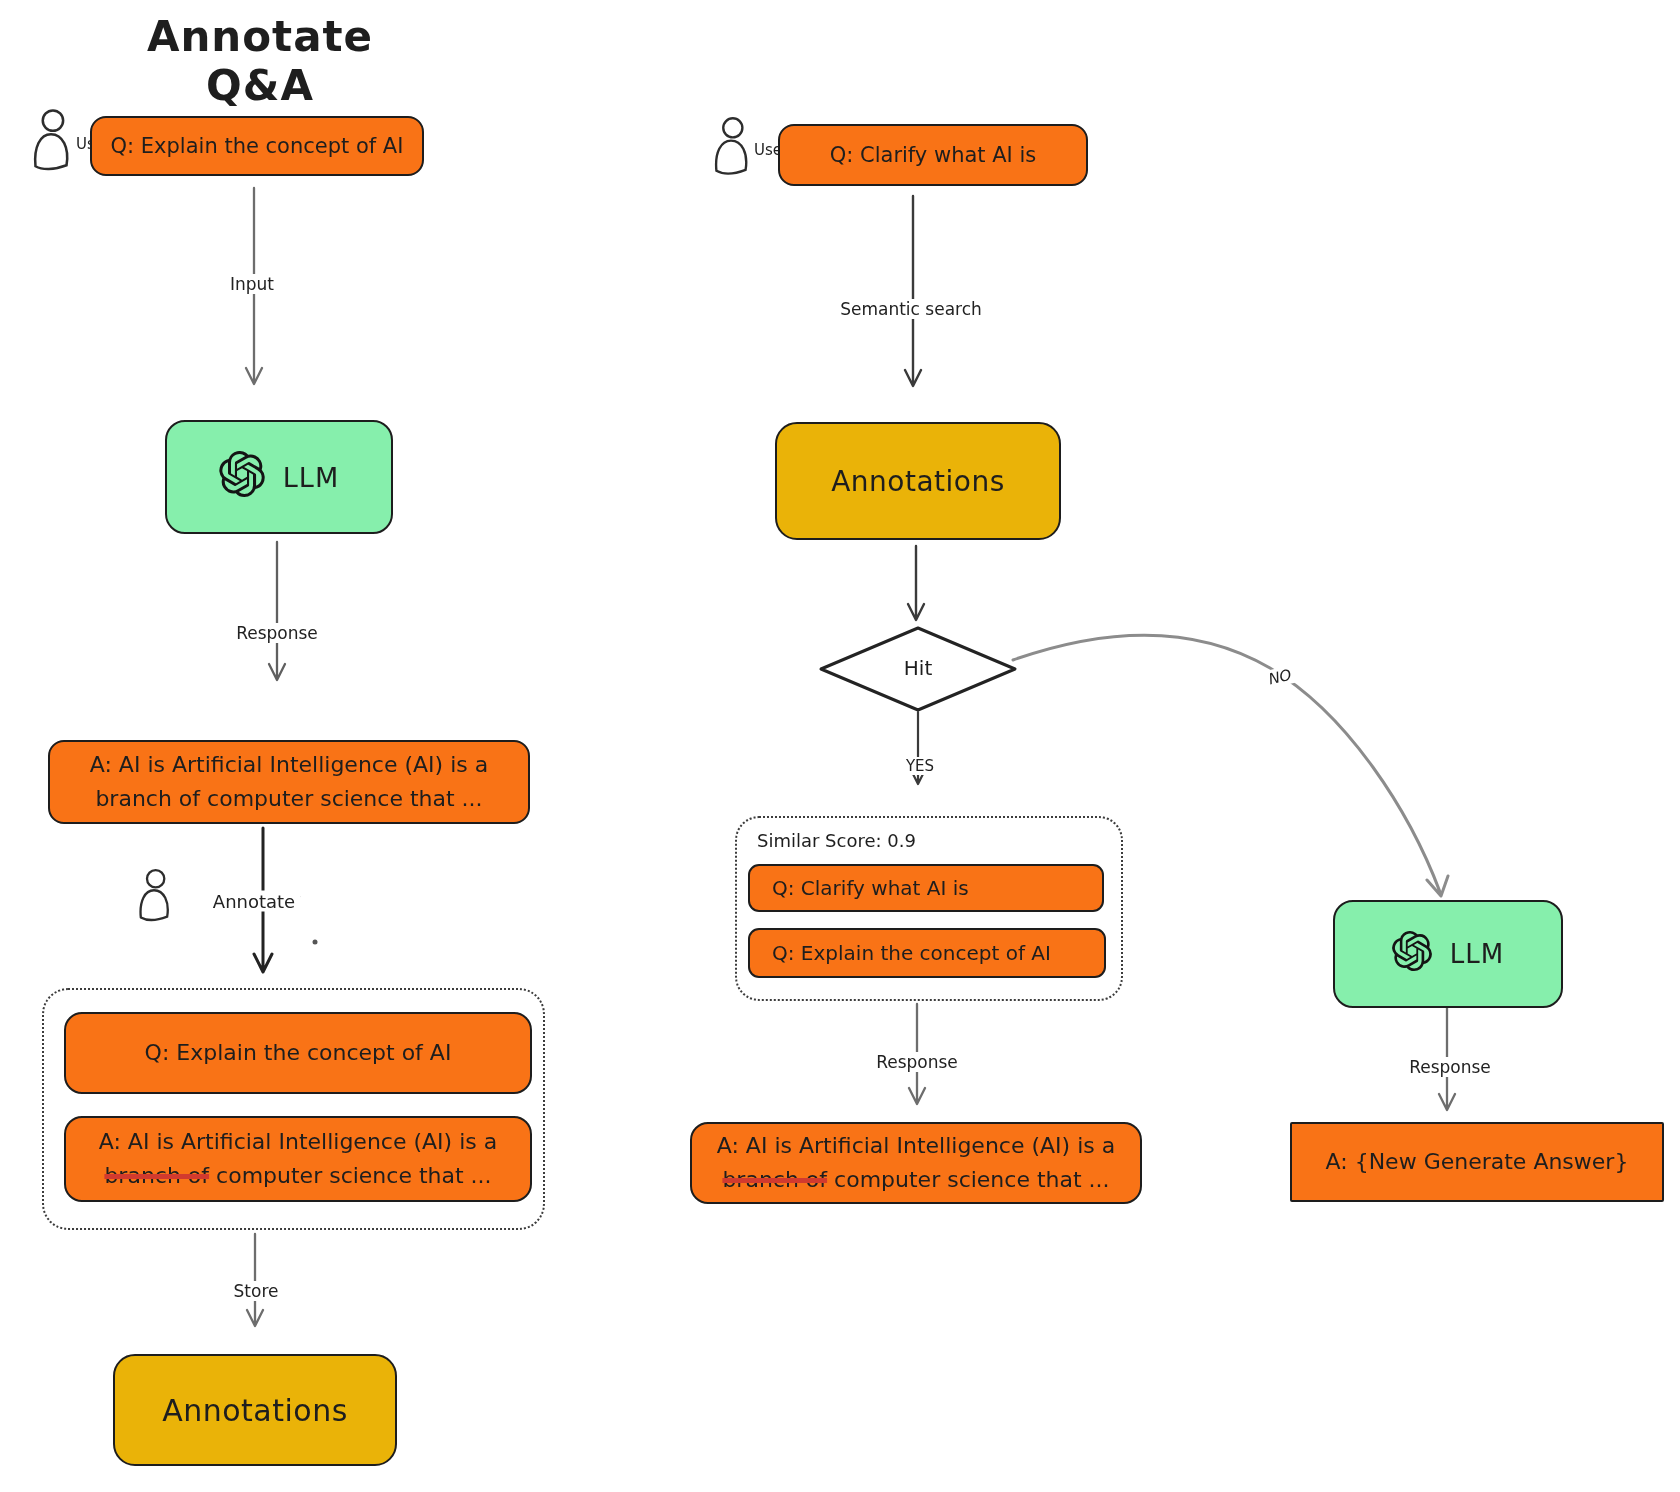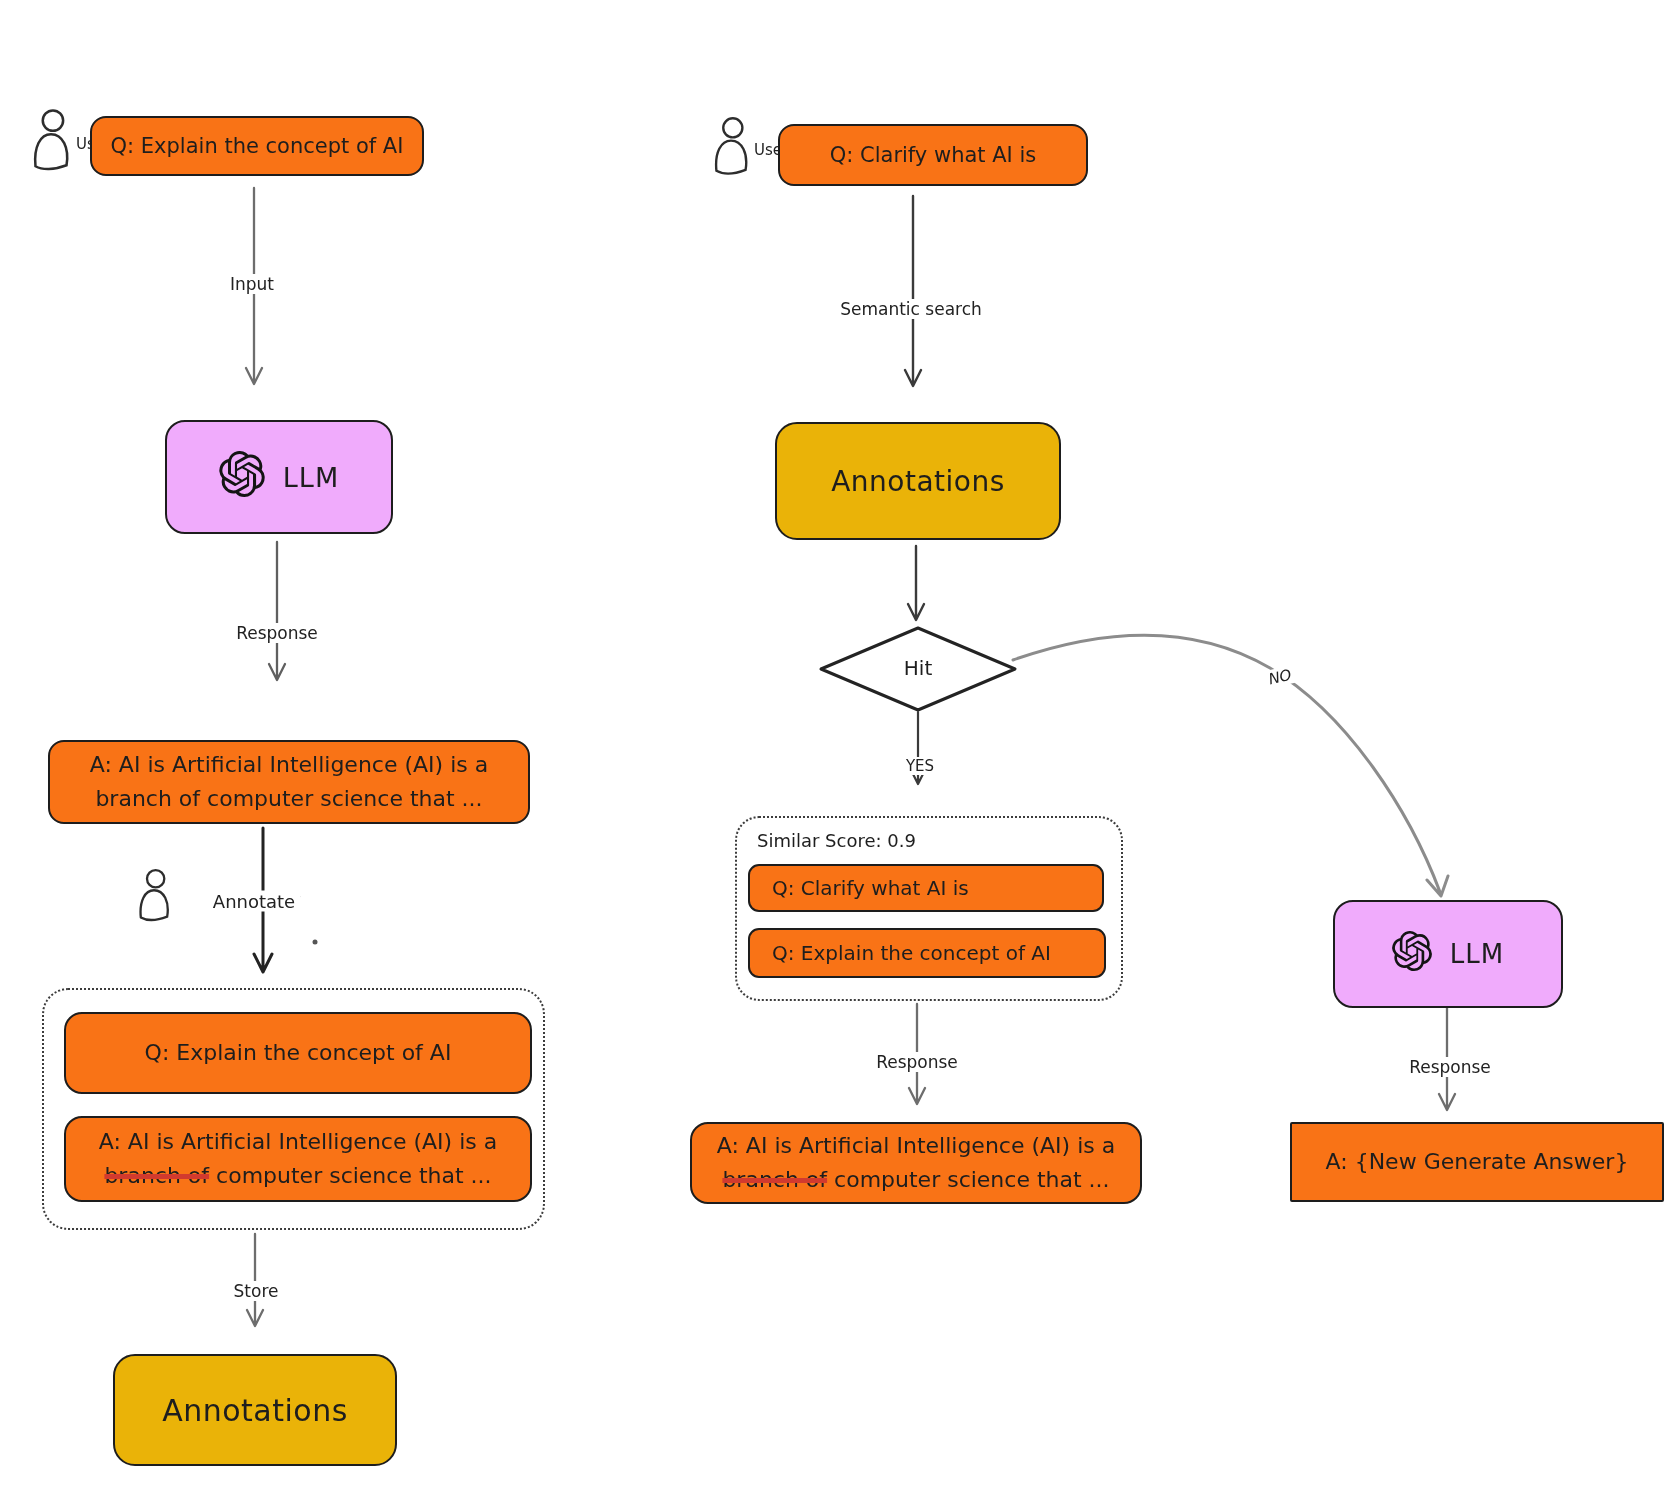--- a/index.html
+++ b/index.html
@@ -3,21 +3,21 @@
 <meta charset="utf-8">
 <style>
   html,body{margin:0;padding:0;background:#ffffff;}
   .canvas{
     position:relative;width:1680px;height:1492px;background:#ffffff;overflow:hidden;
     font-family:"DejaVu Sans",sans-serif;color:#1e1e1e;
   }
   .connectors{position:absolute;left:0;top:0;width:1680px;height:1492px;z-index:0;}
   .node{position:absolute;box-sizing:border-box;display:flex;align-items:center;justify-content:center;z-index:1;}
   .box{background:#f97316;border:2.5px solid #1d1d1d;border-radius:16px;text-align:center;line-height:1.45;}
-  .whitebox{background:#f0abfc;border:2.6px solid #1d1d1d;border-radius:20px;}
+  .whitebox{background:#86efac;border:2.6px solid #1d1d1d;border-radius:20px;}
   .greenbox{background:#eab308;border:2.6px solid #1d1d1d;border-radius:22px;font-size:30px;letter-spacing:.5px;}
   .dashedbox{border:2.3px dotted #3c3c3c;border-radius:26px;background:transparent;z-index:0;}
   .title{position:absolute;text-align:center;font-weight:bold;font-size:42px;letter-spacing:1px;z-index:1;}
   .edge-label{
     position:absolute;transform:translate(-50%,-50%);background:#ffffff;
     padding:0 6px;font-size:17px;white-space:nowrap;color:#222;z-index:2;
   }
   .small-label{font-size:15px;}
   .persona{position:absolute;z-index:1;display:flex;flex-direction:row;align-items:center;}
   .persona .plabel{font-size:15px;margin-top:2px;color:#1e1e1e;white-space:nowrap;}
@@ -52,20 +52,21 @@
       <path d="M1447 1008 V1108 M1439 1094 L1447 1110 L1455 1094" stroke="#6d6d6d" stroke-width="2.3"></path>
 
       <path d="M1013 660 C1110 626 1198 626 1270 668 C1348 714 1410 812 1440 892 M1427 880 L1441 896 L1448 876" stroke="#8c8c8c" stroke-width="3"></path>
 
       <polygon points="821,669 918,628 1015,669 918,710" fill="#ffffff" stroke="#232323" stroke-width="3"></polygon>
 
       <circle cx="315" cy="942" r="2.5" fill="#555"></circle>
     </g>
   </svg>
 
+  <div class="title" style="left:90px;top:12px;width:340px;">Annotate Q&amp;A</div>
 
   <div class="persona" style="left:26px;top:108px;">
     <span>
       <svg width="50" height="66" viewBox="0 0 50 68">
         <circle cx="27" cy="13" r="10.5" fill="#fff" stroke="#2d2d2d" stroke-width="2.6"></circle>
         <path d="M9 60 C7 40 14 27 25 27 C37 27 44 41 41 59 C28 64 16 64 9 60 Z" fill="#fff" stroke="#2d2d2d" stroke-width="2.6"></path>
       </svg>
     </span>
     <span class="plabel">User</span>
   </div>

